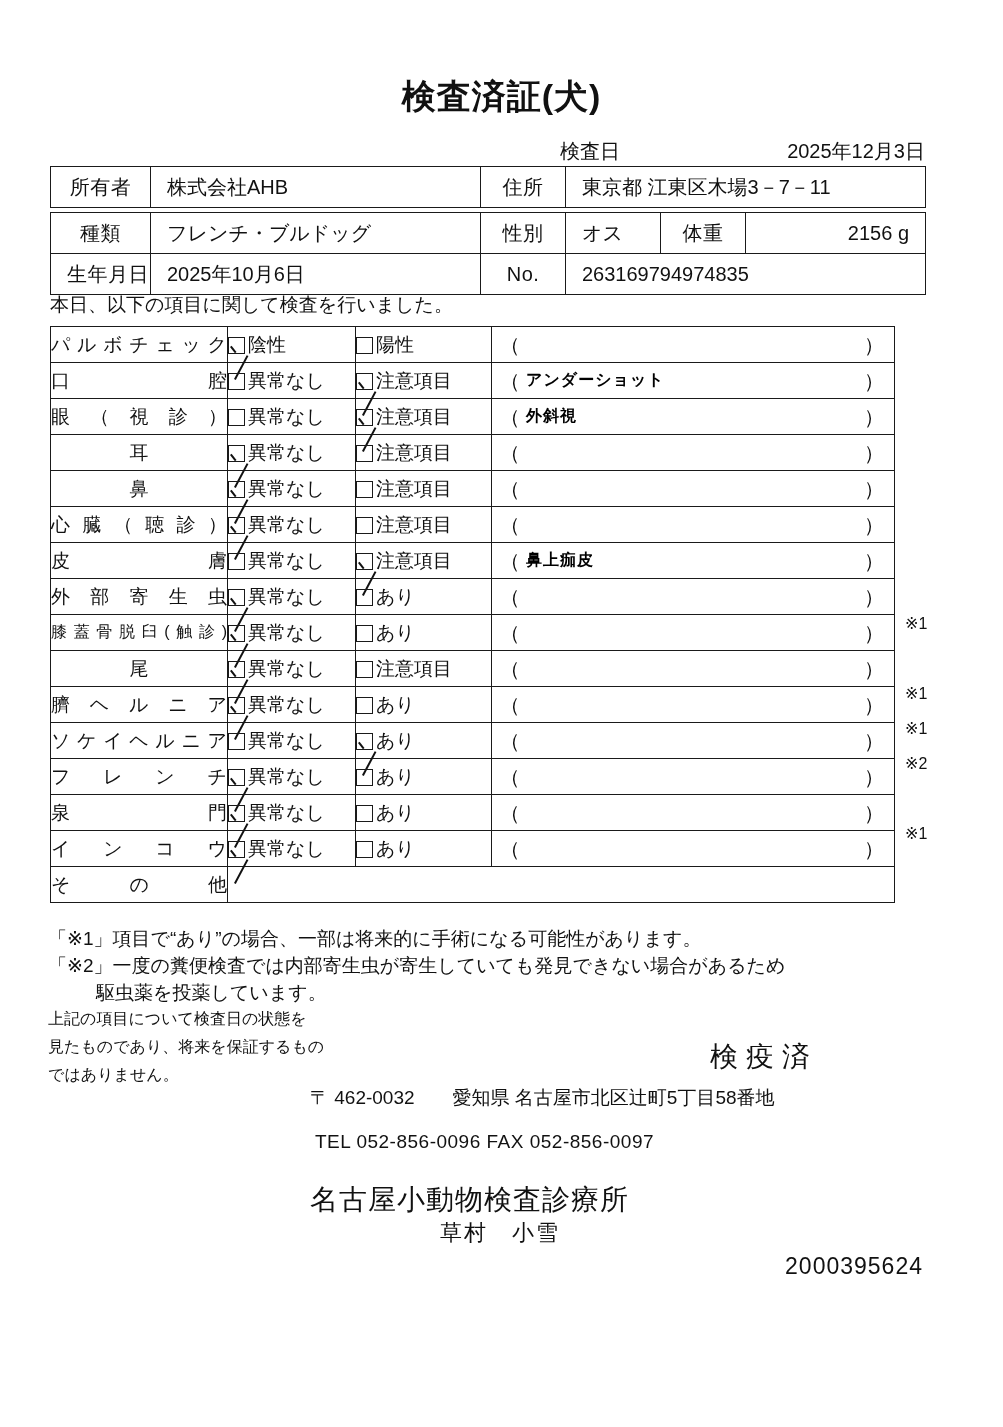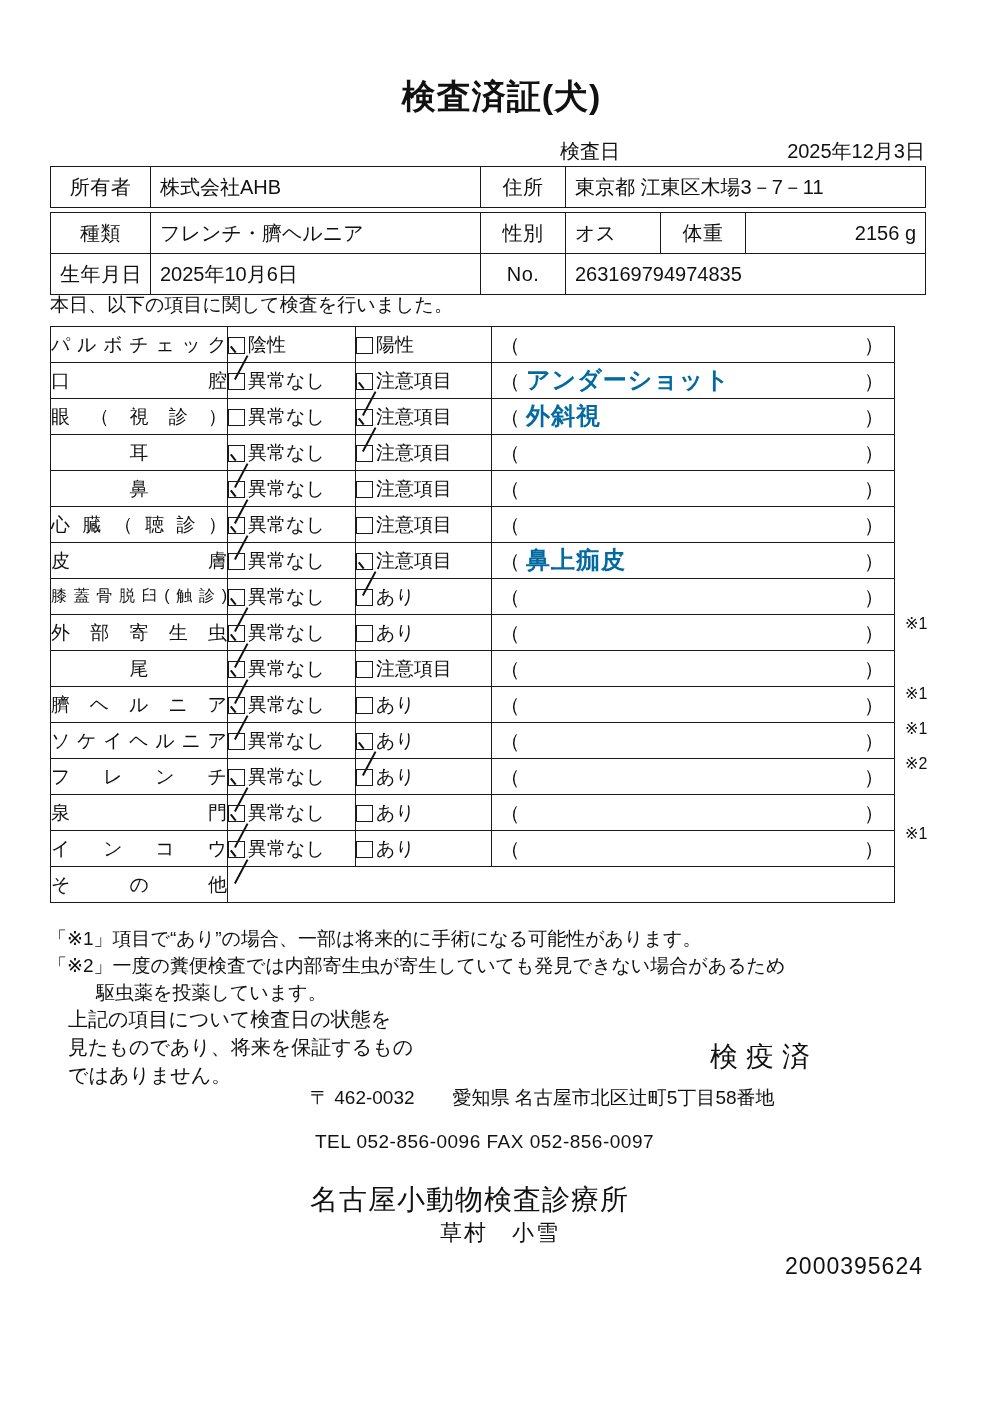--- a/index.html
+++ b/index.html
@@ -32,21 +32,21 @@
   
   .info-table{
     position:absolute;left:50px;top:166px;width:875px;
     border-collapse:collapse;
     table-layout:fixed;
   }
   .info-table td{
     border:1.6px solid #1a1a1a;
     height:40px;
     font-size:20px;
-    padding:0 9px;
+    padding:0 16px;
     vertical-align:middle;
     white-space:nowrap;
     overflow:hidden;
   }
   .lbl{
     text-align:center;
     letter-spacing:0.5px;
   }
   .val{text-align:left;}
   .val-right{text-align:right;padding-right:14px;}
@@ -119,24 +119,24 @@
     transform-origin:bottom left;
   }
   .opt-text{vertical-align:1px;}
 
   .paren-open{position:absolute;left:8px;top:50%;transform:translateY(-50%);font-size:20px;}
   .paren-close{position:absolute;right:10px;top:50%;transform:translateY(-50%);font-size:20px;}
   .handwrite{
     position:absolute;left:34px;top:50%;
     transform:translateY(-52%);
     font-family:"DejaVu Sans",sans-serif;
-    font-size:24px;
+    font-size:16px;
     font-weight:600;
     letter-spacing:1px;
-    color:#0369a1;
+    color:#000000;
   }
 
   
   .marks{
     position:absolute;left:900px;top:326px;width:100px;
     font-size:0;
   }
   .mark-cell{
     height:35px;
     line-height:35px;
@@ -148,21 +148,21 @@
   
   .footnotes{
     position:absolute;left:48px;top:925px;width:900px;
     font-size:19px;line-height:27px;
   }
   .fn-indent{padding-left:48px;}
 
   
   .disclaimer{
     position:absolute;left:48px;top:1005px;
-    font-size:20px;line-height:28px;margin-left:20px;
+    font-size:16px;line-height:28px;
   }
 
   
   .stamp{
     position:absolute;left:690px;top:1038px;
     font-size:28px;letter-spacing:8px;font-weight:normal;margin-left:20px;
   }
 
   
   .addr{
@@ -220,21 +220,21 @@
       <col style="width:100px">
         <col style="width:330px">
       <col style="width:85px">
         <col style="width:95px">
       <col style="width:85px">
         <col style="width:180px">
     </colgroup>
     <tbody>
       <tr>
         <td class="lbl">種類</td>
-        <td class="val">フレンチ・臍ヘルニア</td>
+        <td class="val">フレンチ・ブルドッグ</td>
         <td class="lbl">性別</td>
         <td class="val">オス</td>
         <td class="lbl">体重</td>
         <td class="val-right">2156  g</td>
       </tr>
       <tr>
         <td class="lbl">生年月日</td>
         <td class="val">2025年10月6日</td>
         <td class="lbl">No.</td>
         <td class="val" colspan="3">263169794974835</td>
@@ -310,31 +310,31 @@
           <td class="c-label">皮　　　　　膚</td>
           <td class="c-opt1"><span class="box"></span><span class="opt-text">異常なし</span></td>
           <td class="c-opt2"><span class="box checked"></span><span class="opt-text">注意項目</span></td>
           <td class="c-note">
             <span class="paren-open">（</span>
             <span class="handwrite">鼻上痂皮</span>
             <span class="paren-close">）</span>
           </td>
         </tr>
         <tr>
+          <td class="c-label">外部寄生虫</td>
+          <td class="c-opt1"><span class="box checked"></span><span class="opt-text">異常なし</span></td>
+          <td class="c-opt2"><span class="box"></span><span class="opt-text">あり</span></td>
+          <td class="c-note">
+            <span class="paren-open">（</span>
+            <span class="handwrite"></span>
+            <span class="paren-close">）</span>
+          </td>
+        </tr>
+        <tr>
           <td class="c-label tight">膝蓋骨脱臼(触診)</td>
-          <td class="c-opt1"><span class="box checked"></span><span class="opt-text">異常なし</span></td>
-          <td class="c-opt2"><span class="box"></span><span class="opt-text">あり</span></td>
-          <td class="c-note">
-            <span class="paren-open">（</span>
-            <span class="handwrite"></span>
-            <span class="paren-close">）</span>
-          </td>
-        </tr>
-        <tr>
-          <td class="c-label">外部寄生虫</td>
           <td class="c-opt1"><span class="box checked"></span><span class="opt-text">異常なし</span></td>
           <td class="c-opt2"><span class="box"></span><span class="opt-text">あり</span></td>
           <td class="c-note">
             <span class="paren-open">（</span>
             <span class="handwrite"></span>
             <span class="paren-close">）</span>
           </td>
         </tr>
         <tr>
           <td class="c-label center">尾</td>

